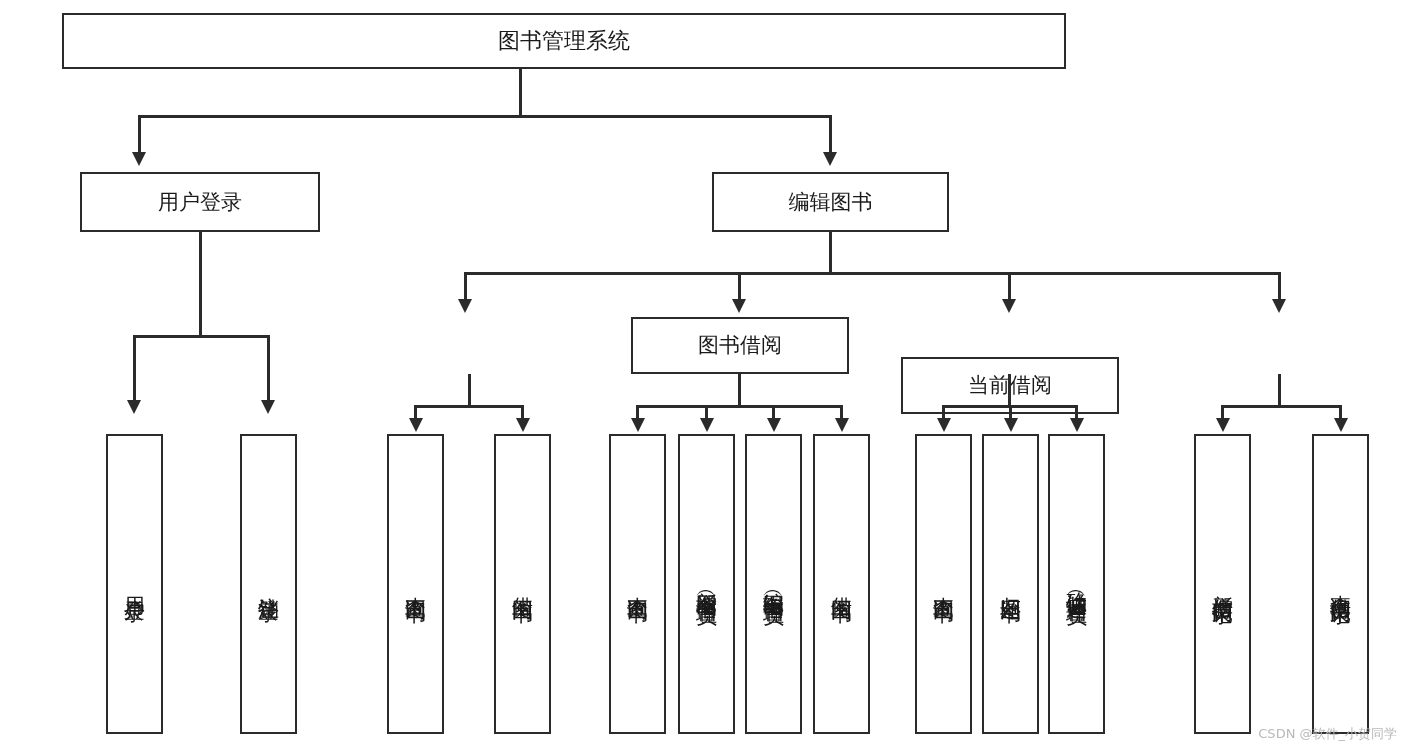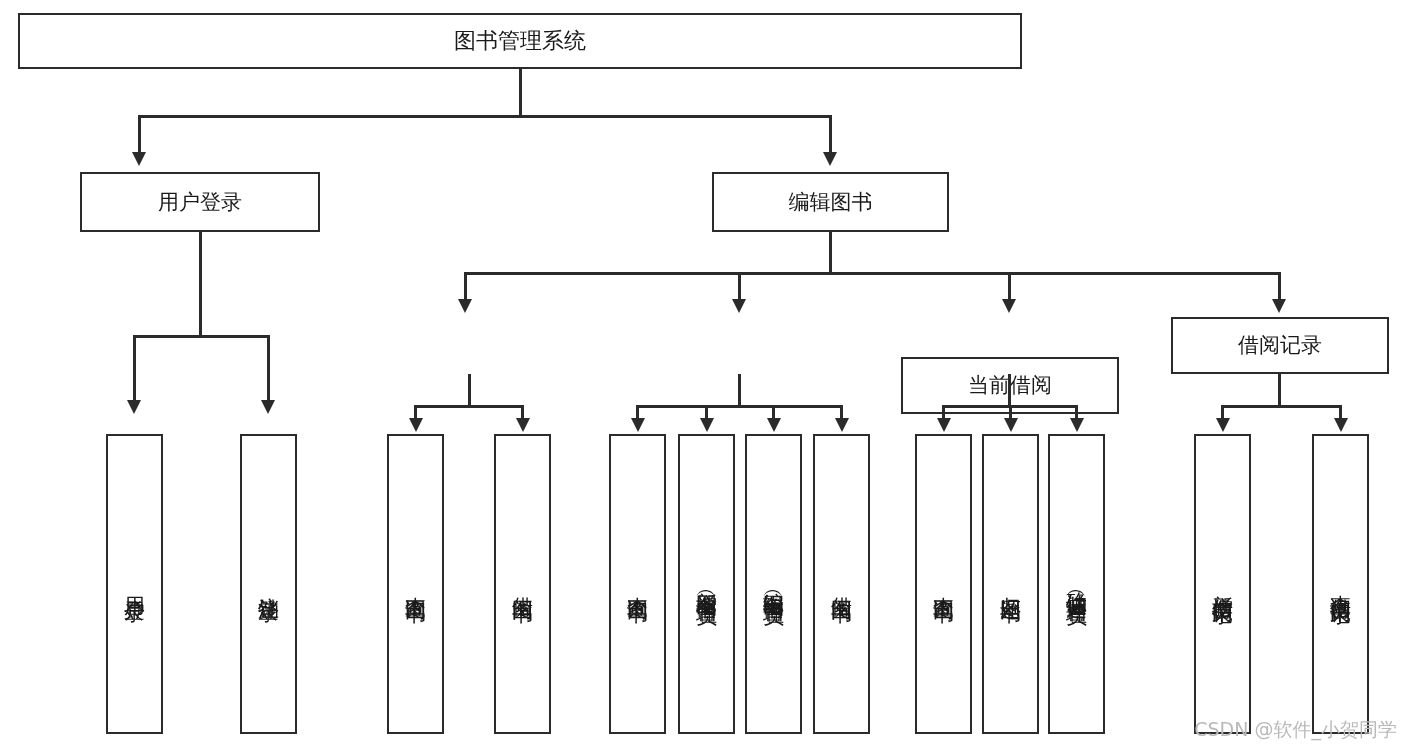--- a/index.html
+++ b/index.html
@@ -29,20 +29,21 @@
     justify-content: center;
     color: #1a1a1a;
     line-height: 1.18;
     text-align: center;
   }
   .node.h {                       
     font-size: 21px;
   }
   .node.root {
     font-size: 22px;
+    margin-left: 44px;
   }
   .node.v {                       
     writing-mode: vertical-rl;
     text-orientation: upright;
     align-items: center;
     justify-content: center;
     font-size: 21px;
     letter-spacing: 2px;
     padding: 6px 0;
   }
@@ -65,21 +66,21 @@
     height: 0;
     border-left: 7px solid transparent;
     border-right: 7px solid transparent;
     border-top: 14px solid #2b2b2b;
   }
   
   #watermark {
     position: absolute;
     right: 8px;
     bottom: 4px;
-    font-size: 19px;
+    font-size: 13px;
     color: #b9b9b9;
     white-space: nowrap;
     user-select: none;
   }
 </style>
 </head>
 <body>
 
 <div id="canvas">
 
@@ -120,25 +121,25 @@
 
   <div class="edge vline" style="left:738px; top:272px; width:3px; height:30px;"></div>
   <div class="arrow" style="left:732px; top:299px;"></div>
 
   <div class="edge vline" style="left:1008px; top:272px; width:3px; height:30px;"></div>
   <div class="arrow" style="left:1002px; top:299px;"></div>
 
   <div class="edge vline" style="left:1278px; top:272px; width:3px; height:30px;"></div>
   <div class="arrow" style="left:1272px; top:299px;"></div>
 
+  <div class="node h" style="left:631px; top:317px; width:218px; height:57px;">
+    <span>图书借阅</span>
+  </div>
   <div class="node h" style="left:901px; top:317px; width:218px; height:57px;margin-top:40px;">
     <span>当前借阅</span>
-  </div>
-  <div class="node h" style="left:1171px; top:317px; width:218px; height:57px;">
-    <span>借阅记录</span>
   </div>
 
   <div class="edge vline" style="left:468px; top:374px; width:3px; height:34px;"></div>
   <div class="edge hline" style="left:414px; top:405px; width:110px; height:3px;"></div>
   <div class="edge vline" style="left:414px; top:405px; width:3px; height:16px;"></div>
   <div class="arrow" style="left:409px; top:418px;"></div>
   <div class="edge vline" style="left:521px; top:405px; width:3px; height:16px;"></div>
   <div class="arrow" style="left:516px; top:418px;"></div>
 
   <div class="edge vline" style="left:738px; top:374px; width:3px; height:34px;"></div>

